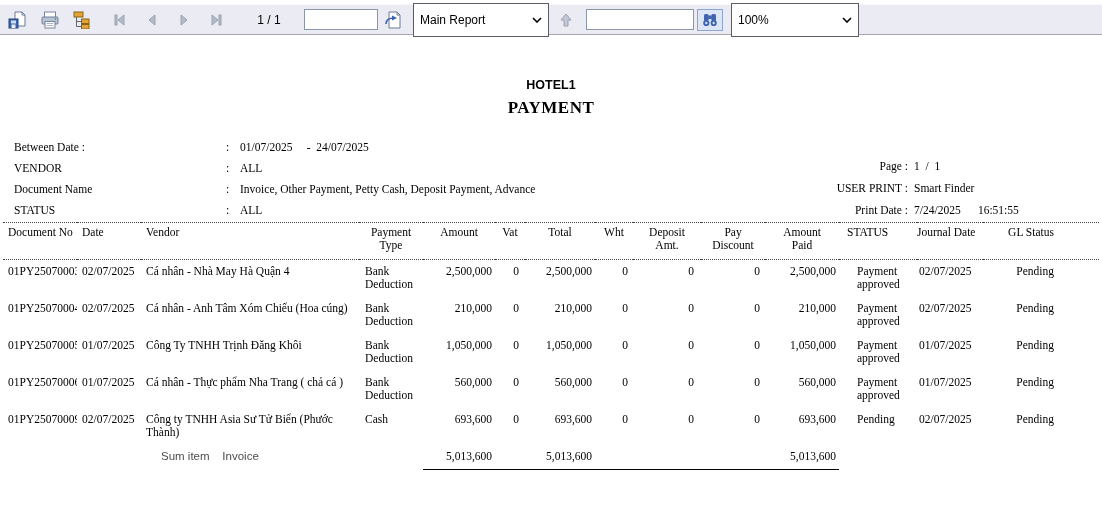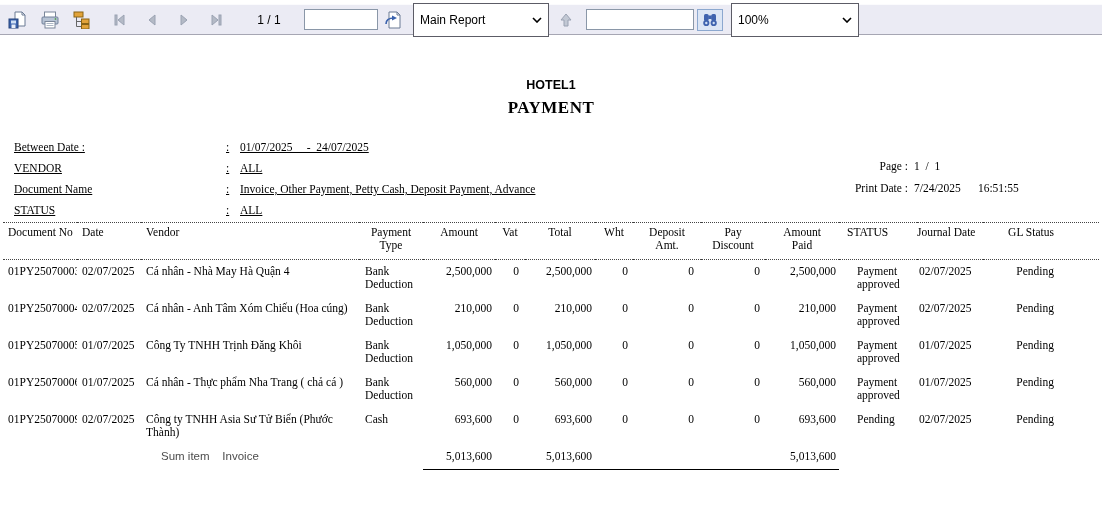--- a/index.html
+++ b/index.html
@@ -22,21 +22,21 @@
   .tb-select{height:21px;background:#fff;border:1px solid #5c5c66;display:flex;align-items:center;
     justify-content:space-between;padding:16px 6px;box-sizing:border-box;cursor:pointer;}
   .tb-select span{font-size:12px;}
   .page-ind{margin-left:18px;width:46px;text-align:center;color:#000;}
   
   .hotel-title{position:absolute;top:78px;left:0;width:1102px;text-align:center;
     font-family:"Liberation Sans",sans-serif;font-weight:bold;font-size:12.5px;}
   .report-title{position:absolute;top:98px;left:0;width:1102px;text-align:center;
     font-family:"Liberation Serif",serif;font-weight:bold;font-size:17px;letter-spacing:.5px;}
   
-  .params{position:absolute;top:141px;left:14px;font-size:11.5px;text-decoration:underline;}
+  .params{position:absolute;top:141px;left:14px;font-size:11.5px;}
   .param-row{display:flex;height:21px;align-items:flex-start;}
   .param-label{width:212px;}
   .param-colon{width:14px;}
   .param-value{white-space:pre;}
   .info{position:absolute;top:160px;left:758px;font-size:11.5px;}
   .info-row{display:flex;height:22px;align-items:flex-start;}
   .info-label{width:150px;text-align:right;}
   .info-value{margin-left:6px;white-space:pre;}
   
   .rpt{position:absolute;top:222px;left:3px;width:1096px;border-collapse:collapse;table-layout:fixed;}
@@ -196,20 +196,24 @@
     <span class="param-value">ALL</span>
   </div>
 </div>
 
 <div class="info">
   <div class="info-row">
     <span class="info-label">Page :</span>
     <span class="info-value">1  /  1</span>
   </div>
   <div class="info-row">
+    <span class="info-label">USER PRINT :</span>
+    <span class="info-value">Smart Finder</span>
+  </div>
+  <div class="info-row">
     <span class="info-label">Print Date :</span>
     <span class="info-value">7/24/2025      16:51:55</span>
   </div>
 </div>
 
 <table class="rpt">
   <colgroup>
     <col style="width:74px">
       <col style="width:64px">
       <col style="width:218px">

